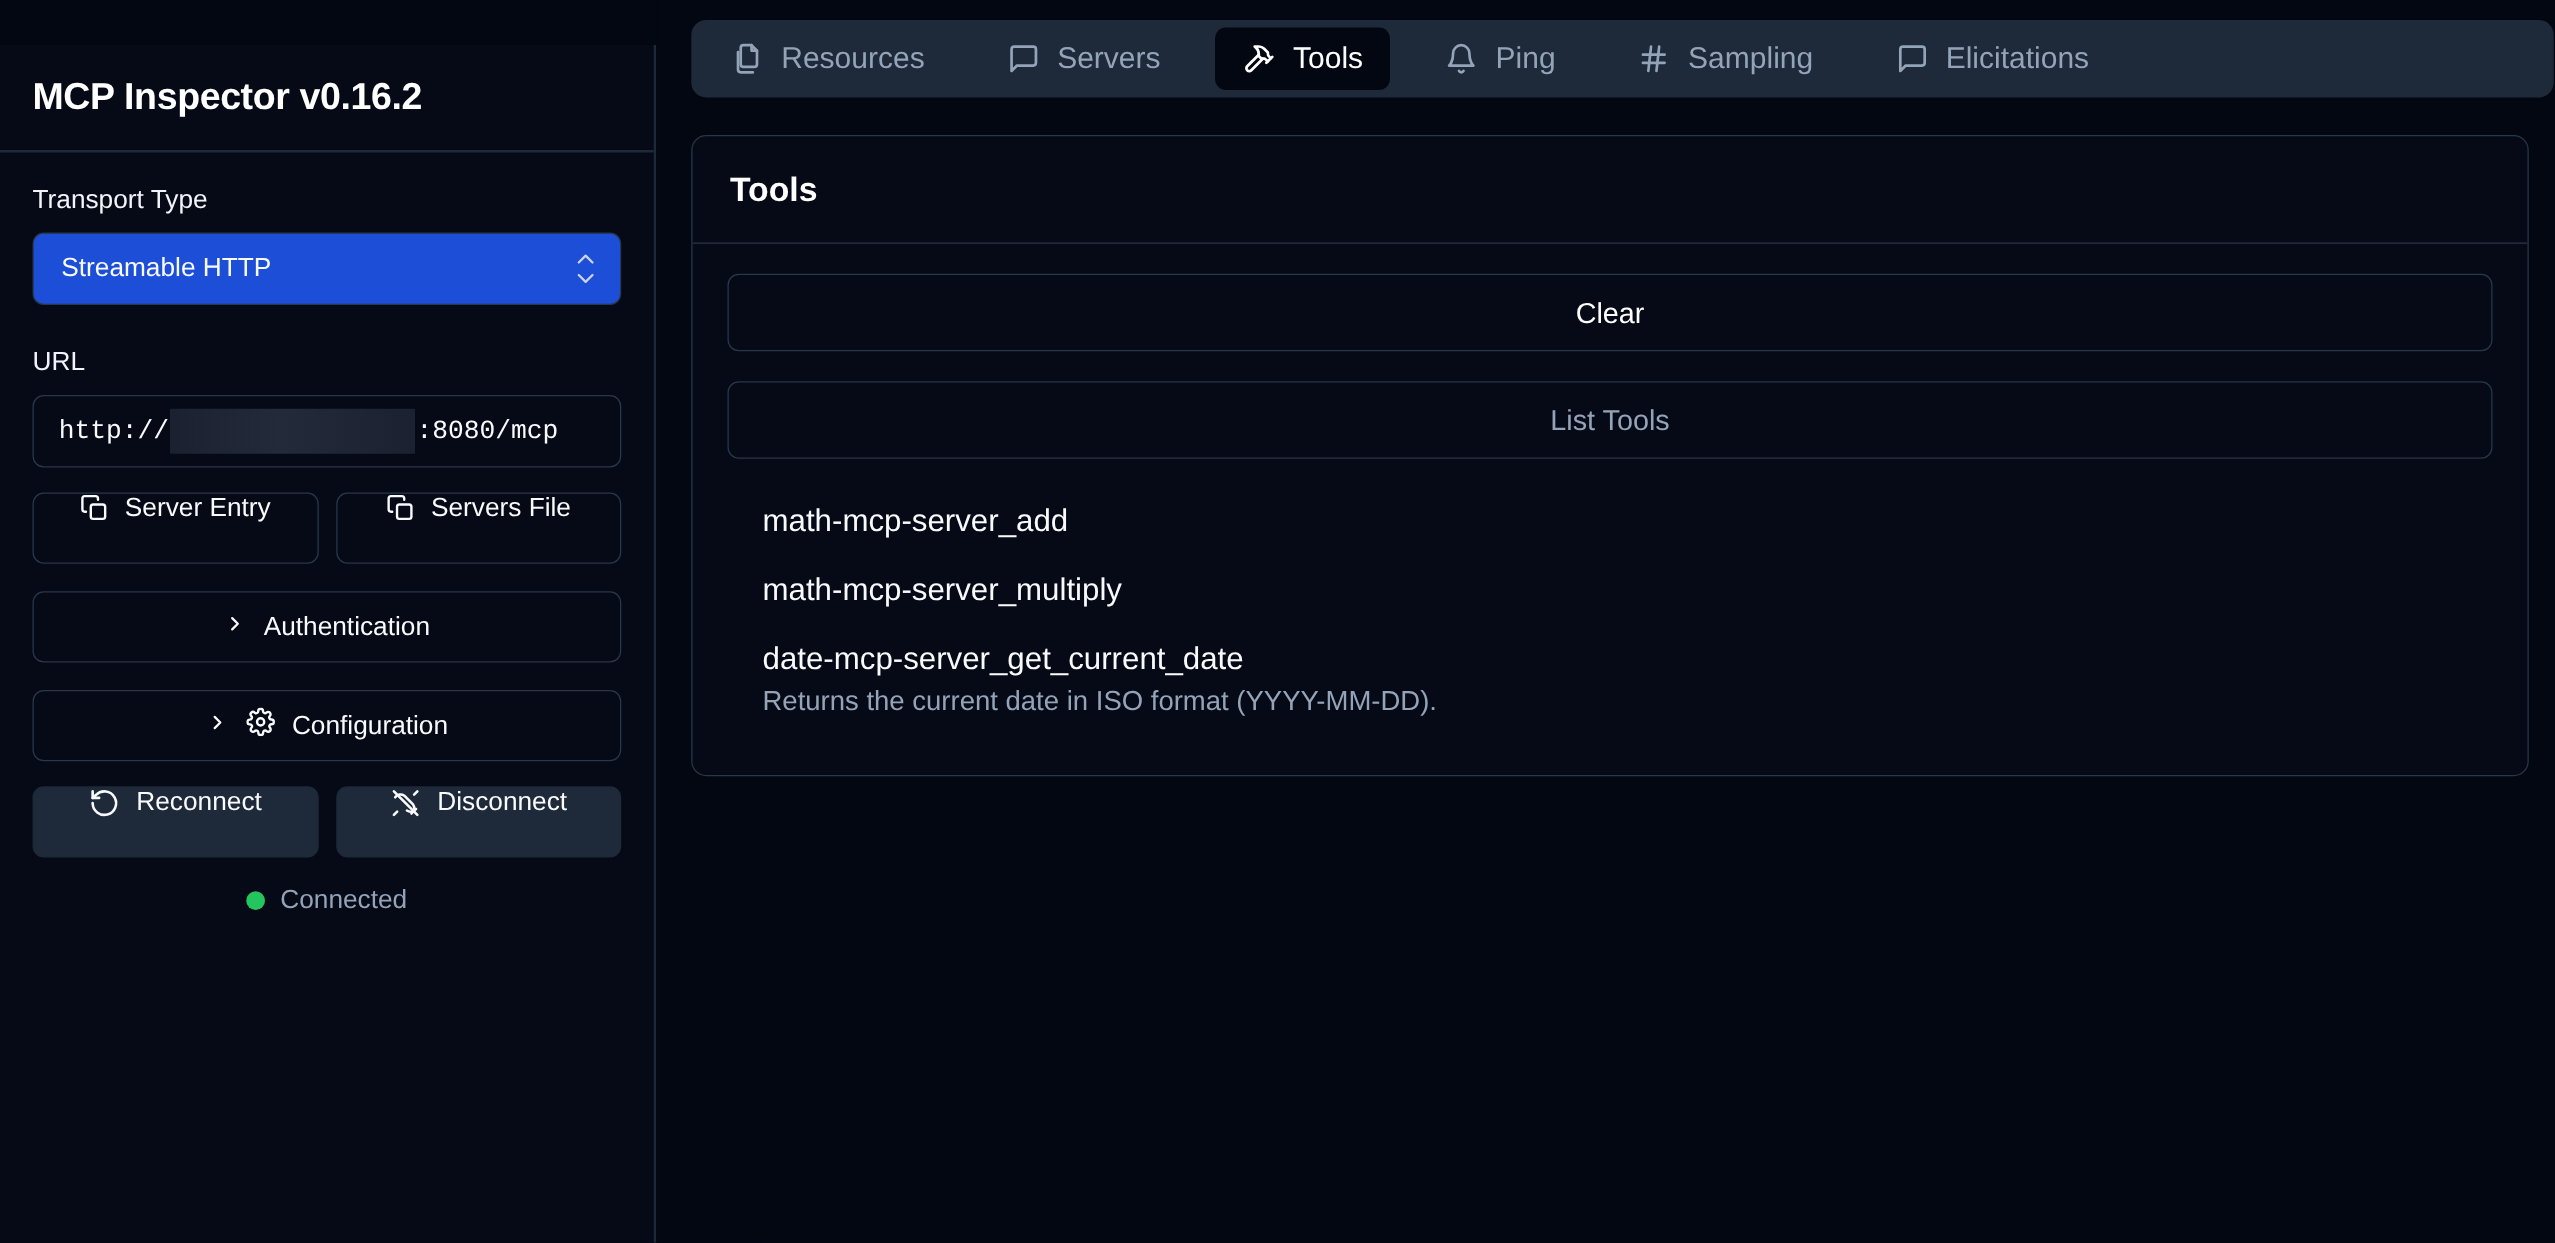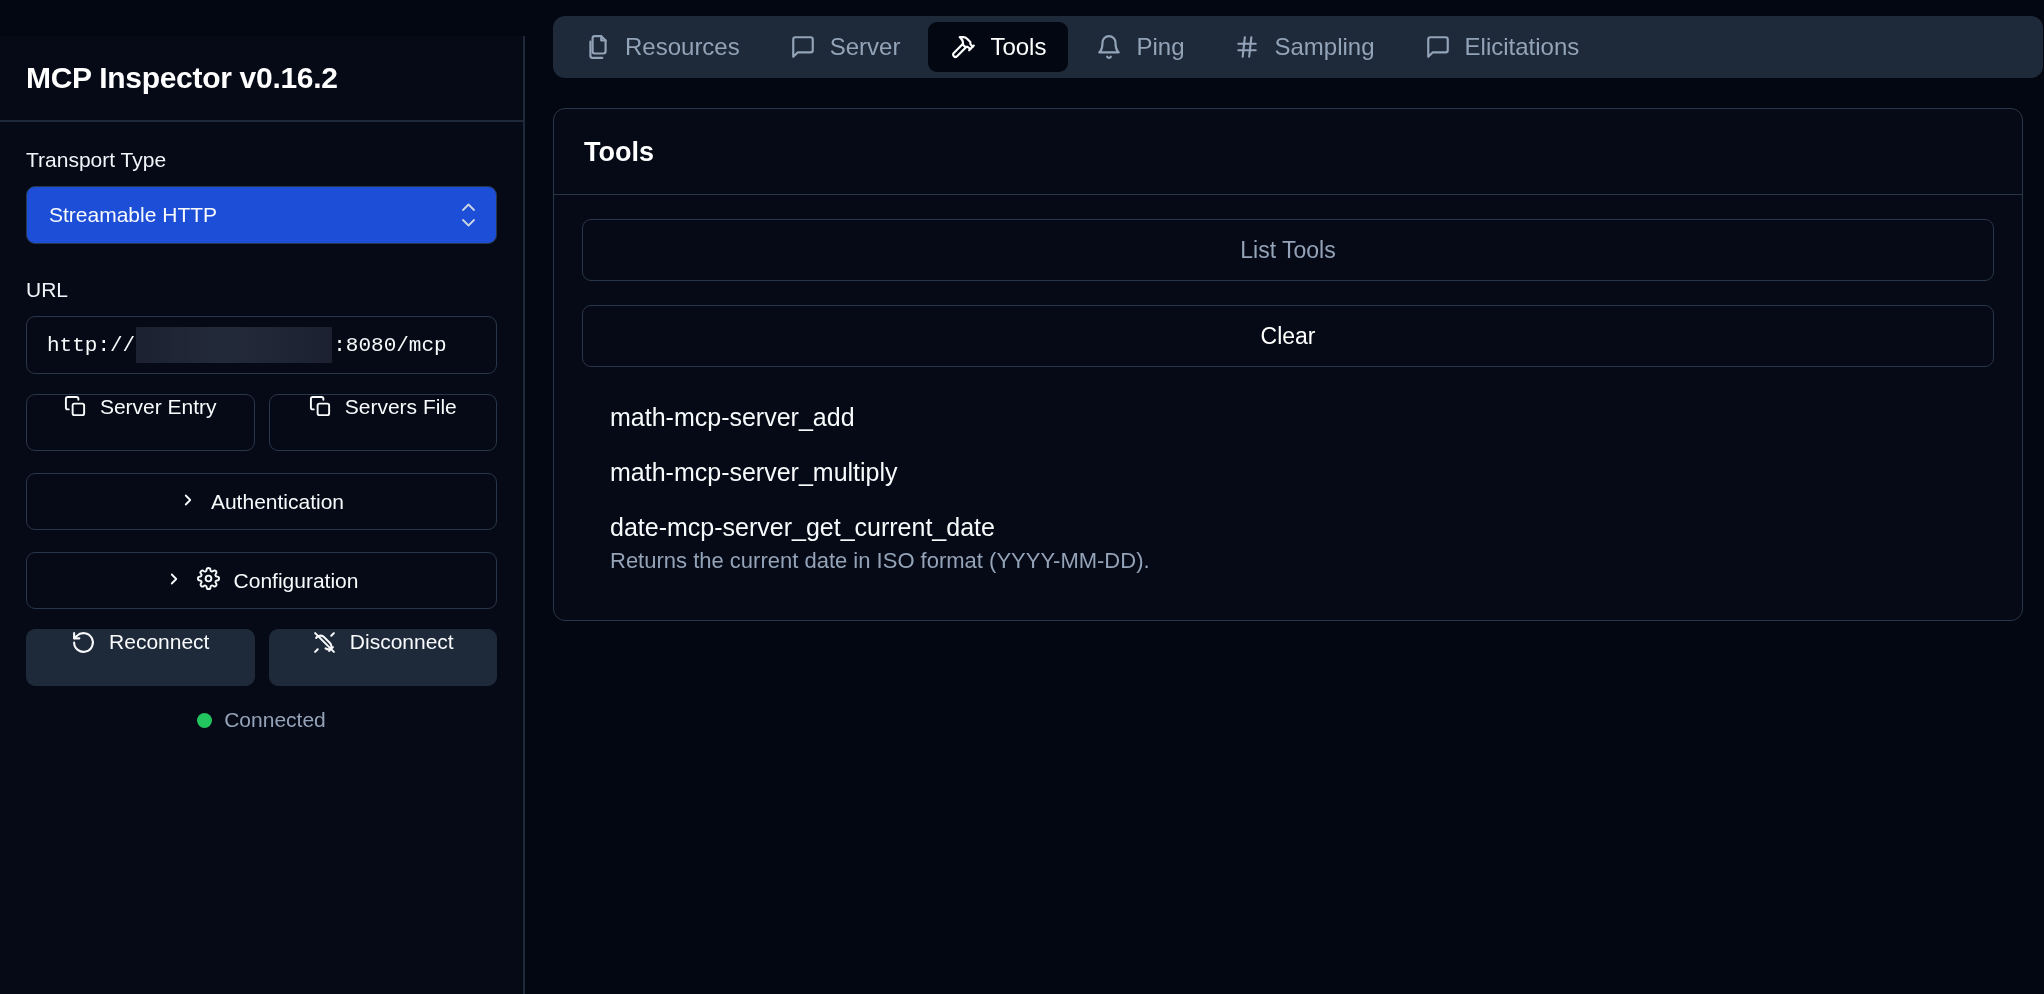--- a/index.html
+++ b/index.html
@@ -130,21 +130,21 @@
     background: #030712;
     padding: 16px 0 0 28px;
     overflow: hidden;
   }
   .tabbar {
     height: 62px;
     background: #1e2939;
     border-radius: 12px;
     display: flex; align-items: center;
     padding: 0 10px;
-    gap: 6px;
+    gap: 22px;
     width: 1490px;
     overflow: hidden;
   }
   .tab {
     height: 50px;
     border-radius: 9px;
     display: flex; align-items: center;
     gap: 14px;
     padding: 0 22px;
     font-size: 24px;
@@ -316,21 +316,21 @@
         </span>
         <span>Resources</span>
       </div>
 
       <div class="tab">
         <span>
           <svg width="26" height="26" viewBox="0 0 24 24" fill="none" stroke="currentColor" stroke-width="2" stroke-linecap="round" stroke-linejoin="round">
               <path d="M21 15a2 2 0 0 1-2 2H7l-4 4V5a2 2 0 0 1 2-2h14a2 2 0 0 1 2 2z"></path>
             </svg>
         </span>
-        <span>Server</span>
+        <span>Servers</span>
       </div>
 
       <div class="tab active">
         <span>
           <svg width="26" height="26" viewBox="0 0 24 24" fill="none" stroke="currentColor" stroke-width="2" stroke-linecap="round" stroke-linejoin="round">
               <path d="m15 12-8.5 8.5a2.12 2.12 0 1 1-3-3L12 9"></path>
               <path d="M17.64 15 22 10.64"></path>
               <path d="m20.91 11.7-1.25-1.25c-.6-.6-.93-1.4-.93-2.25v-.86L16.01 4.6a5.56 5.56 0 0 0-3.94-1.64H9l.92.82A6.18 6.18 0 0 1 12 8.4v1.56l2 2h2.47l2.26 1.91"></path>
             </svg>
         </span>
@@ -369,26 +369,26 @@
       </div>
 
     </nav>
 
     <section class="card">
       <div class="card-header">
         <div class="card-title">Tools</div>
       </div>
       <div class="card-body">
 
+        <button class="wide-btn enabled">
+          <span>Clear</span>
+        </button>
+
         <button class="wide-btn disabled">
           <span>List Tools</span>
-        </button>
-
-        <button class="wide-btn enabled">
-          <span>Clear</span>
         </button>
 
         <div class="tool-list">
 
           <div class="tool-item">
             <div class="tool-name">math-mcp-server_add</div>
           </div>
 
           <div class="tool-item">
             <div class="tool-name">math-mcp-server_multiply</div>

